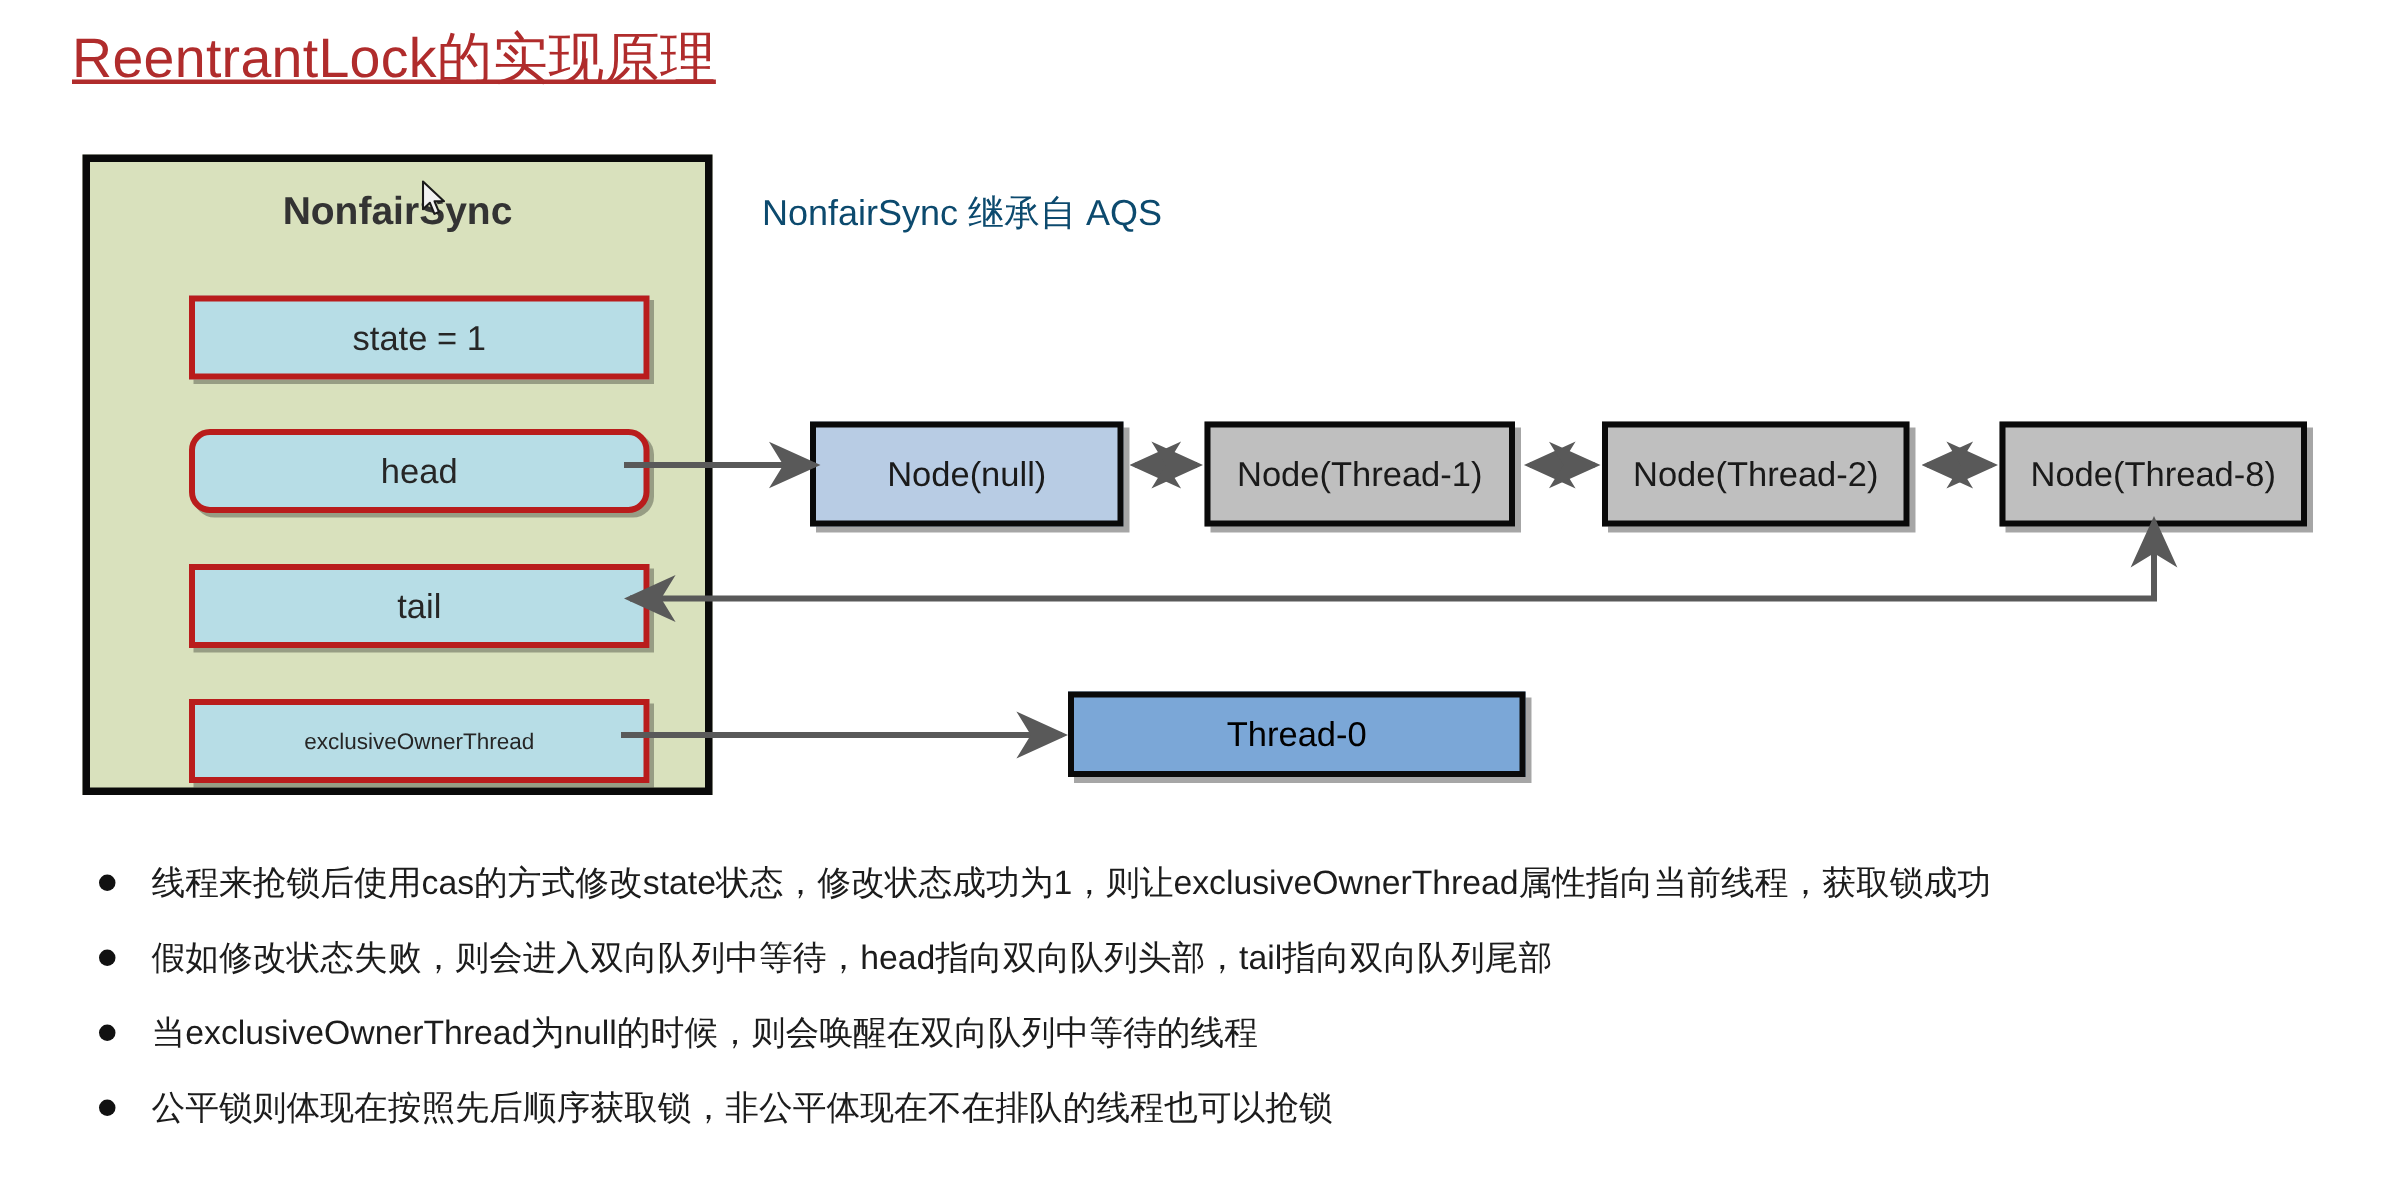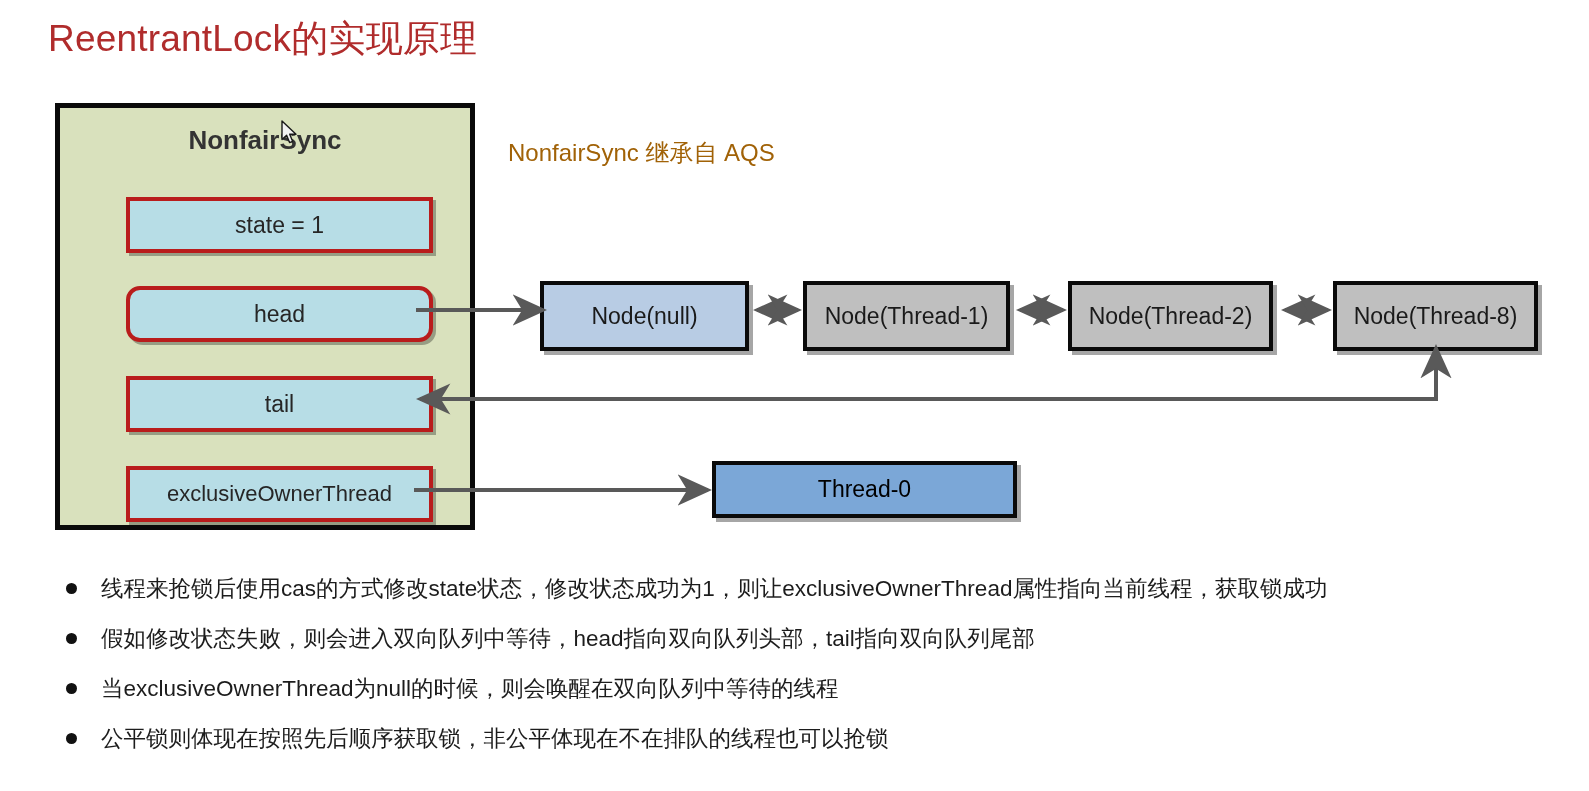--- a/index.html
+++ b/index.html
@@ -20,20 +20,21 @@
 
   
   .page-title {
     position: absolute;
     left: 48px;
     top: 14px;
     font-size: 37px;
     color: #b02c2c;
     letter-spacing: 0.2px;
     white-space: nowrap;
+    text-decoration: underline;
   }
 
   
   .sync-container {
     position: absolute;
     left: 55px;
     top: 103px;
     width: 420px;
     height: 427px;
     background: #d9e1bd;
@@ -63,21 +64,21 @@
     display: flex;
     align-items: center;
     justify-content: center;
     font-size: 23px;
     color: #262626;
     box-shadow: 3px 3px 0 rgba(0,0,0,0.30);
   }
   .field-state { top: 89px; }
   .field-head  { top: 178px; border-radius: 14px; }
   .field-tail  { top: 268px; }
-  .field-owner { top: 358px; font-size: 22px; }
+  .field-owner { top: 358px; font-size: 15px; }
 
   
   .node-box {
     position: absolute;
     height: 70px;
     border: 4px solid #0a0a0a;
     box-sizing: border-box;
     display: flex;
     align-items: center;
     justify-content: center;
@@ -104,23 +105,23 @@
     justify-content: center;
     font-size: 23px;
     color: #000000;
     box-shadow: 4px 4px 0 rgba(0,0,0,0.35);
   }
 
   
   .side-note {
     position: absolute;
     left: 508px;
-    top: 137px;
+    top: 126px;
     font-size: 24px;
-    color: #a16207;
+    color: #0c4a6e;
     white-space: nowrap;
   }
 
   
   .connectors {
     position: absolute;
     left: 0;
     top: 0;
     width: 1589px;
     height: 791px;

